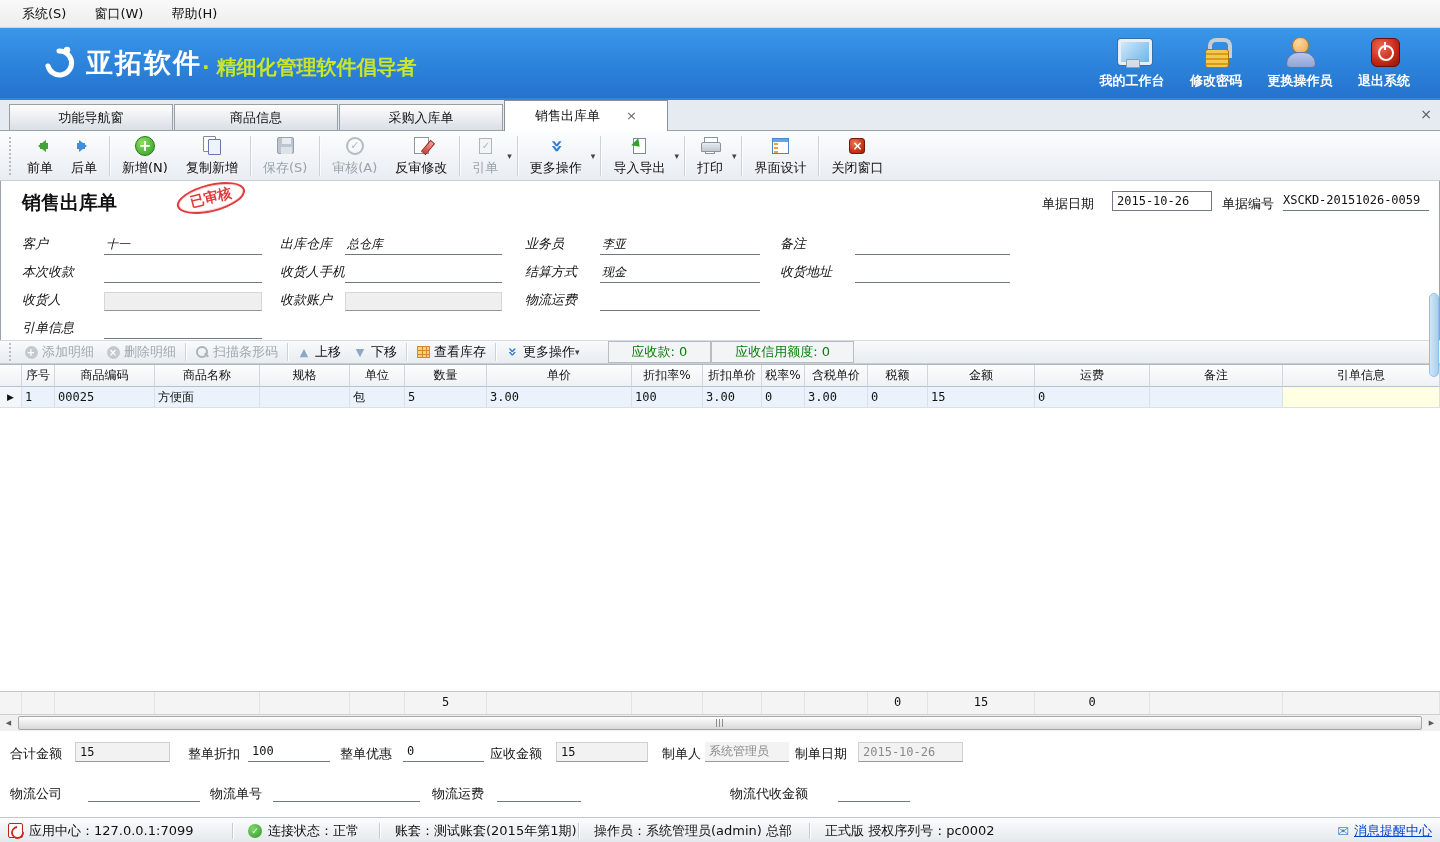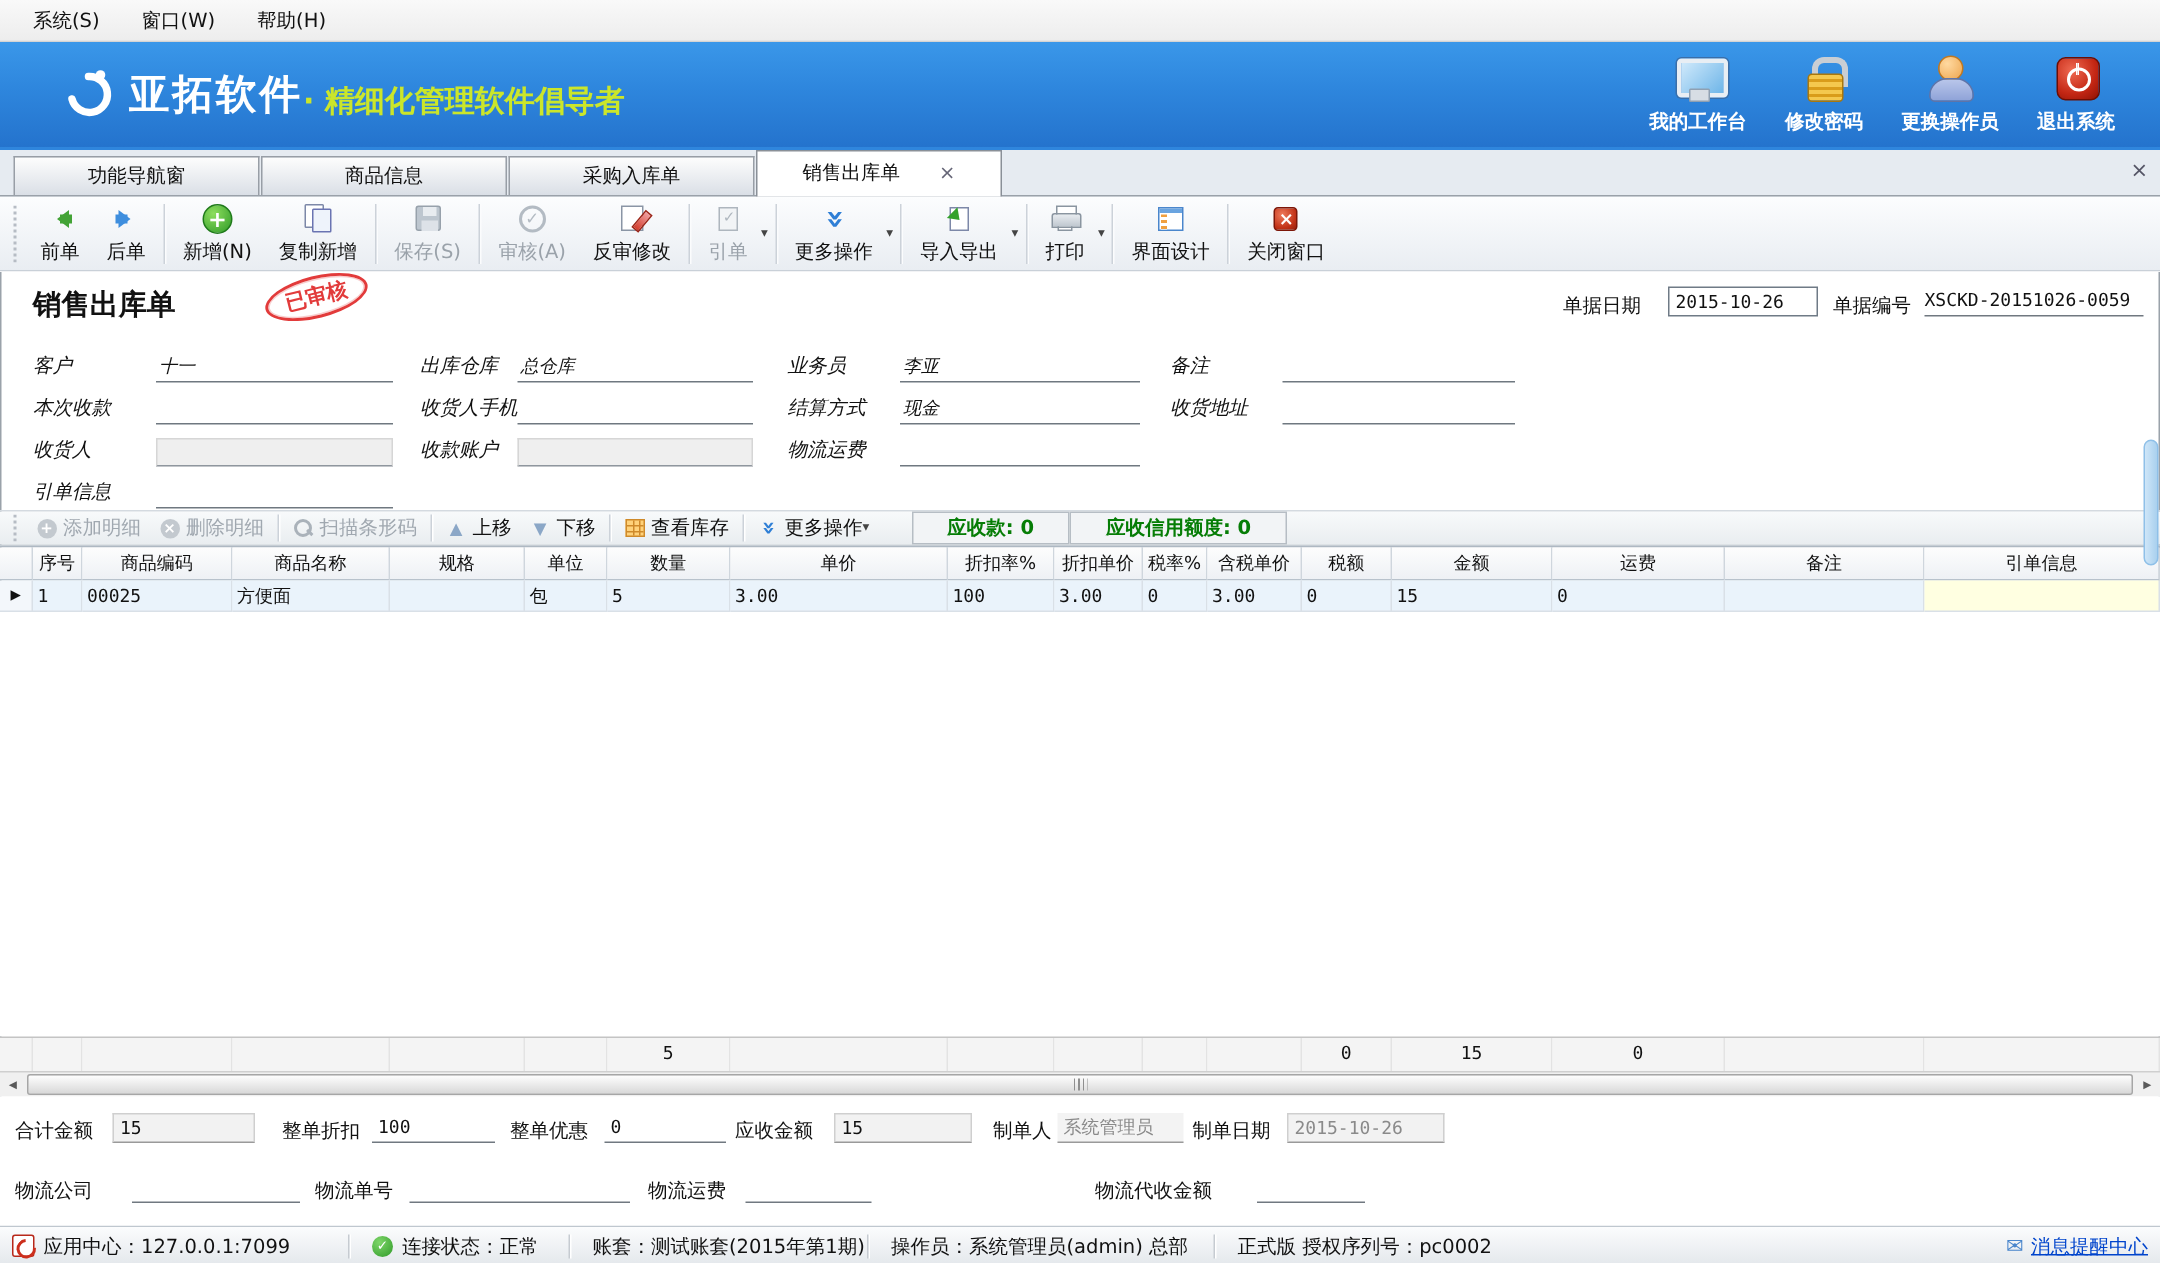--- a/index.html
+++ b/index.html
@@ -110,21 +110,21 @@
   .dsep { width:1px; height:18px; background:#ccd2d9; box-shadow:1px 0 0 #fff; margin:0 3px; }
   .dic { width:14px; height:14px; position:relative; display:inline-flex; align-items:center; justify-content:center; }
   .dic-plus,.dic-x { width:13px; height:13px; border-radius:50%; background:#c3c9cf; color:#fff; font-size:10px; font-weight:bold; line-height:13px; text-align:center; }
   .dic-plus::before { content:"+"; } .dic-x::before { content:"×"; }
   .dic-scan::before { content:""; position:absolute; left:1px; top:1px; width:8px; height:8px; border:2px solid #aab2ba; border-radius:50%; }
   .dic-scan::after { content:""; position:absolute; left:9px; top:9px; width:5px; height:2px; background:#aab2ba; transform:rotate(45deg); }
   .arrglyph { color:#8ba7c7; font-size:11px; }
   .dic-stock { width:13px; height:12px; background:#ffd27a; border:1px solid #cf8a2a; position:relative; }
   .dic-stock::before { content:""; position:absolute; left:0; right:0; top:3px; height:1px; background:#cf8a2a; box-shadow:0 4px 0 #cf8a2a; }
   .dic-stock::after { content:""; position:absolute; top:0; bottom:0; left:4px; width:1px; background:#cf8a2a; box-shadow:4px 0 0 #cf8a2a; }
-  .gbox { border:1px solid #b6bdc4; background:#f2f4f6; color:#067d06; font-weight:bold; font-size:13px; padding:1px 23px; white-space:nowrap; }
+  .gbox { border:1px solid #b6bdc4; background:#f2f4f6; color:#067d06; font-weight:normal; font-size:13px; padding:1px 23px; white-space:nowrap; }
   .gbox.first { margin-left:20px; }
 
   
   .grid { border-top:1px solid #aeb8c2; }
   .grow { display:flex; }
   .th { height:22px; border-right:1px solid #cfd6dd; border-bottom:1px solid #b8c2cc; background:linear-gradient(#fdfdfd,#eef1f5); display:flex; align-items:center; justify-content:center; font-size:12px; overflow:hidden; white-space:nowrap; }
   .td { height:21px; line-height:20px; border-right:1px solid #d9e0e7; border-bottom:1px solid #d9e0e7; background:#eaf3fb; font-family:"DejaVu Sans Mono","Liberation Mono",monospace; font-size:12px; padding-left:3px; overflow:hidden; white-space:nowrap; }
   .td.sel { text-align:center; padding-left:0; font-size:9px; color:#111; background:#f3f7fb; font-family:"DejaVu Sans","Liberation Sans",sans-serif; }
   .td.yellow { background:#ffffe1; }
   .gfill { height:283px; background:#fff; }

